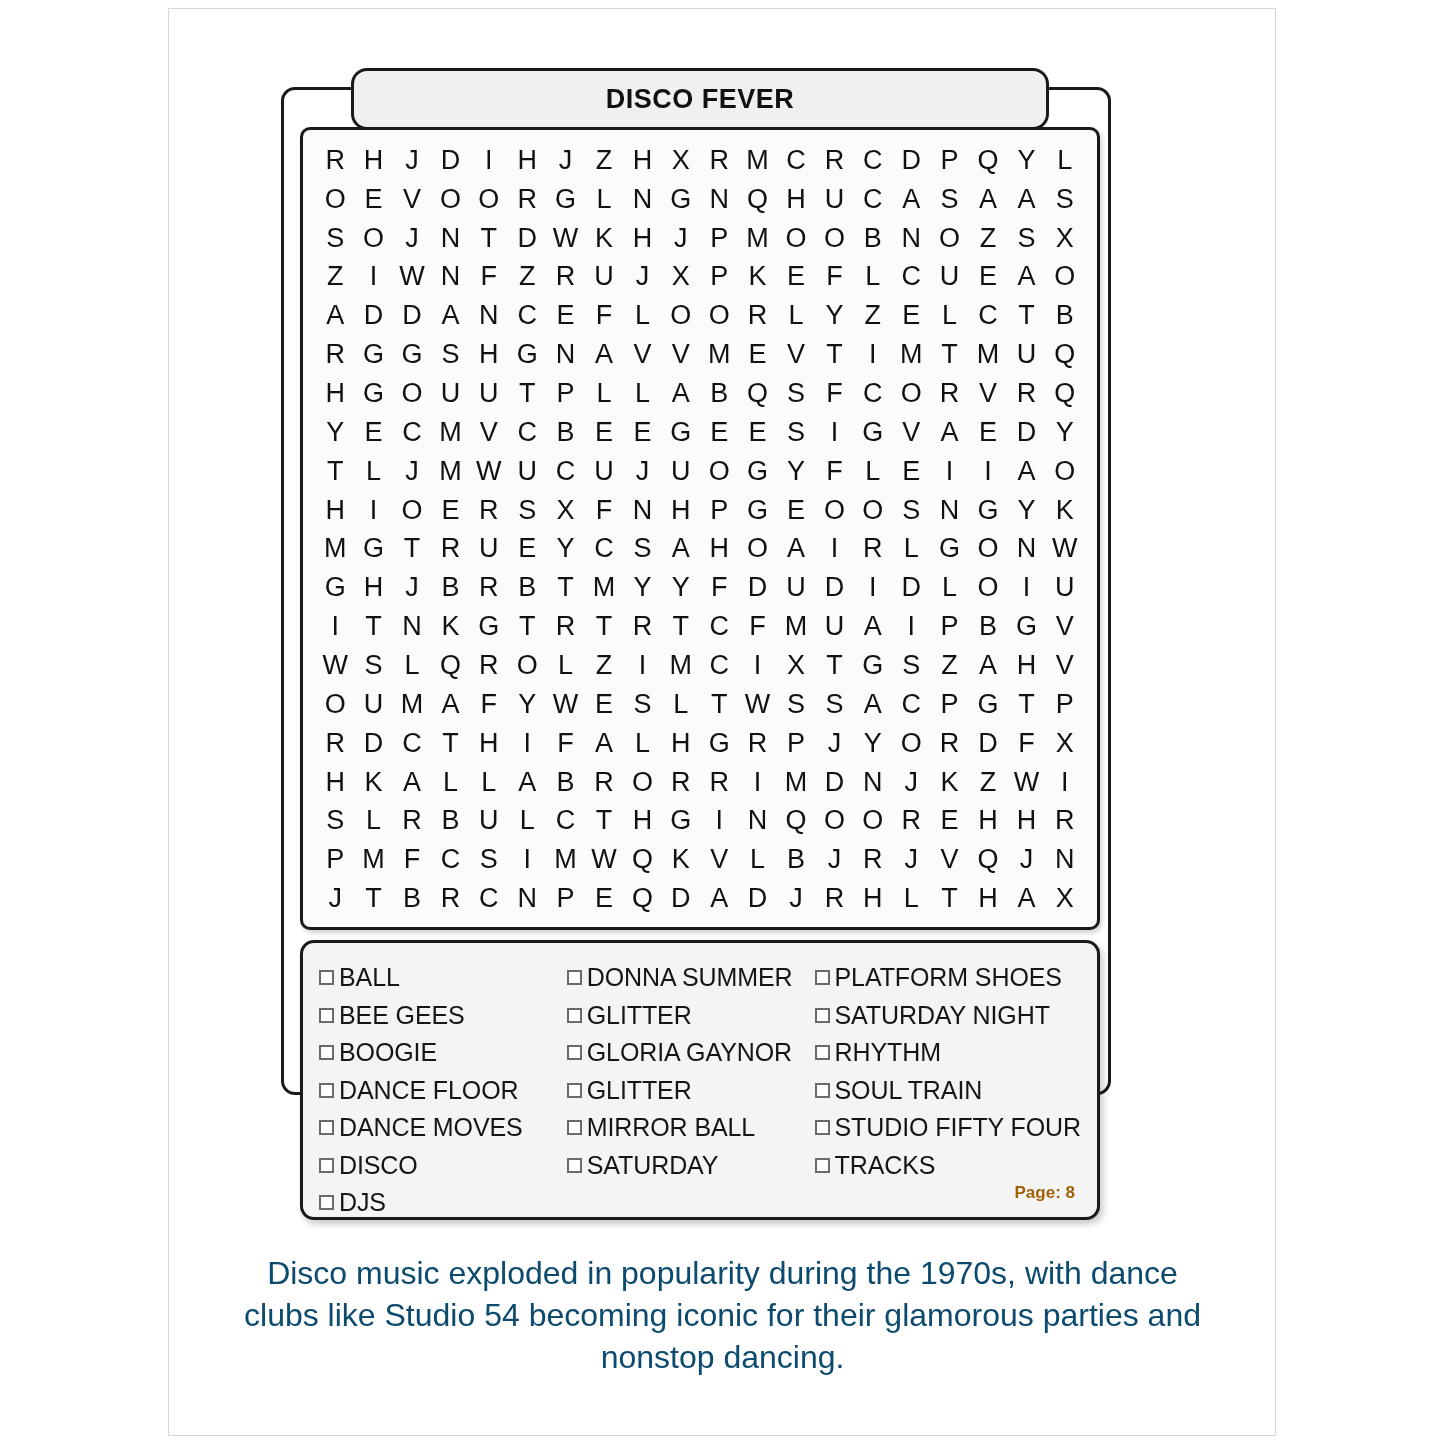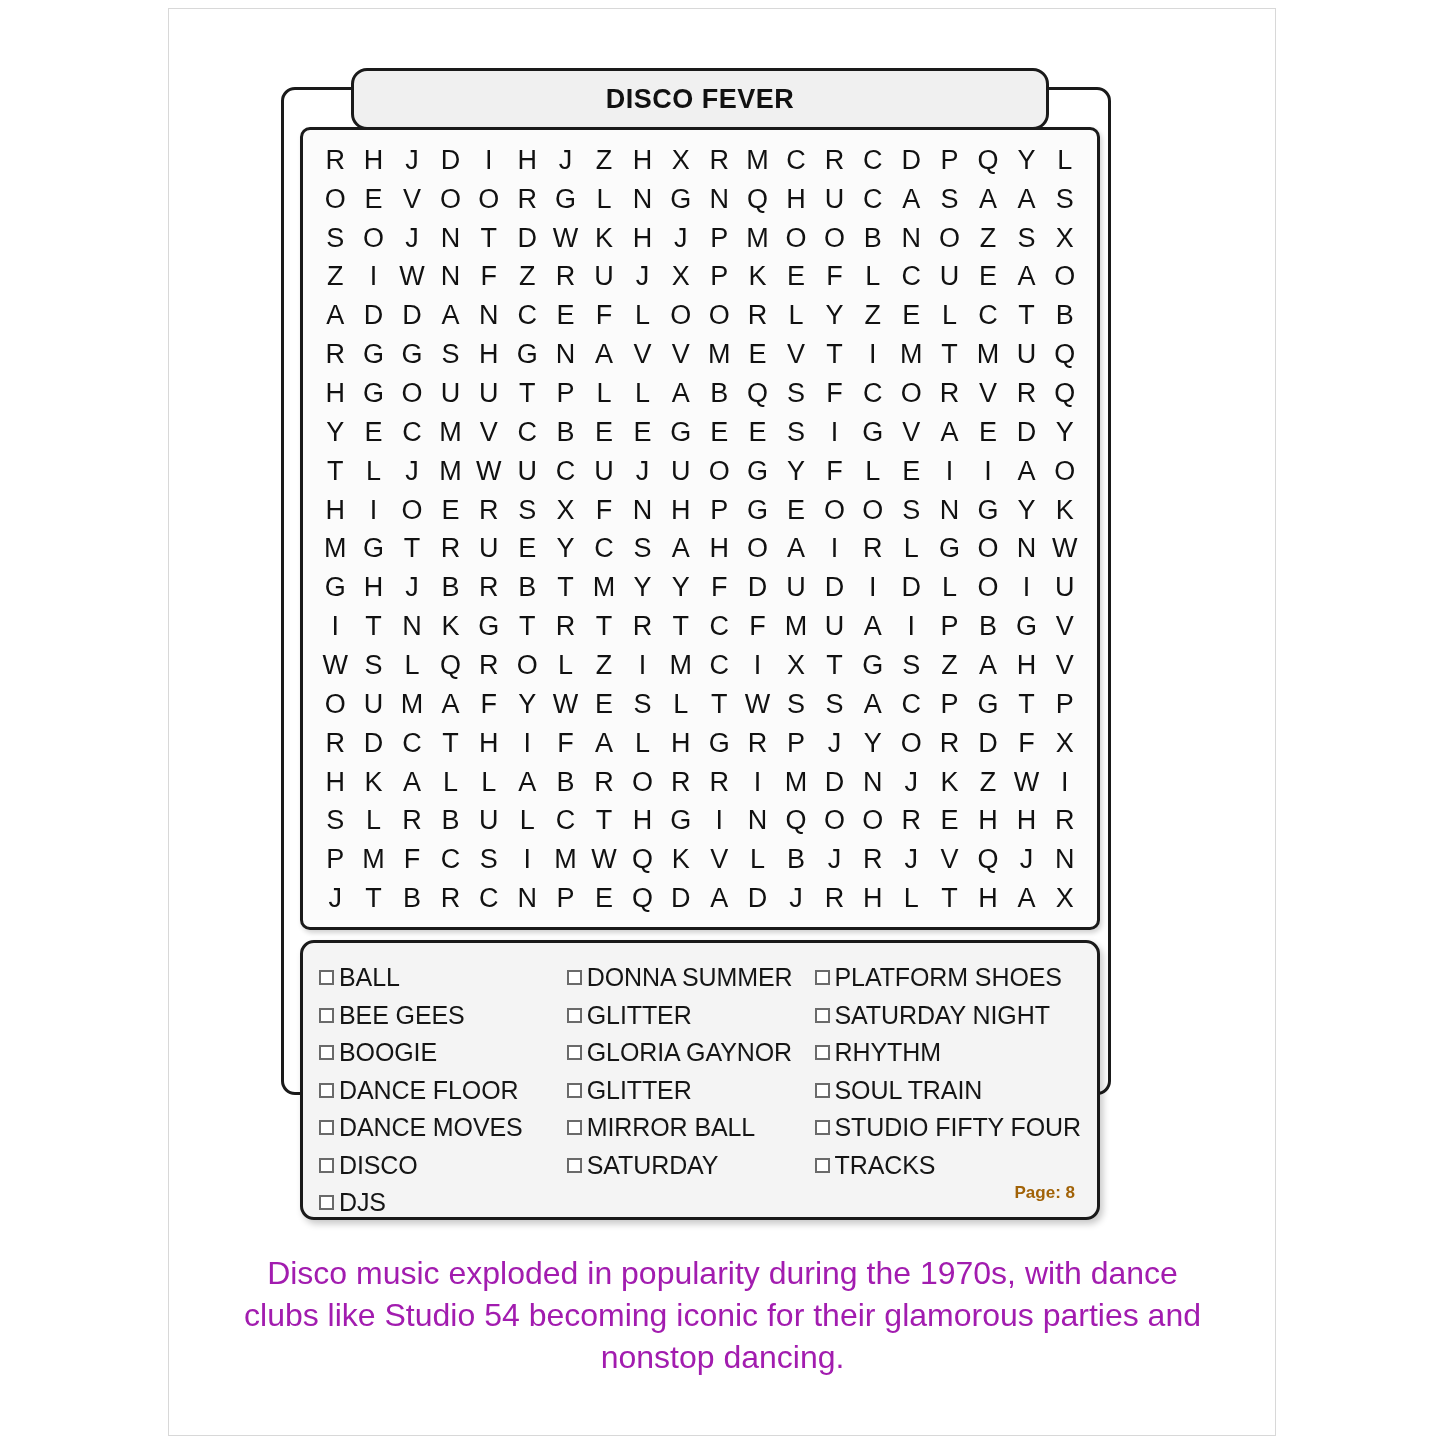--- a/index.html
+++ b/index.html
@@ -162,21 +162,21 @@
 
   
   #caption {
     position: absolute;
     left: 235px;
     top: 1252px;
     width: 975px;
     text-align: center;
     font-size: 32px;
     line-height: 1.32;
-    color: #a21caf;
+    color: #0c4a6e;
     font-family: "Liberation Sans", sans-serif;
   }
 </style>
 </head>
 <body>
 
 <div id="page">
 
   <div id="page-border"></div>
 

